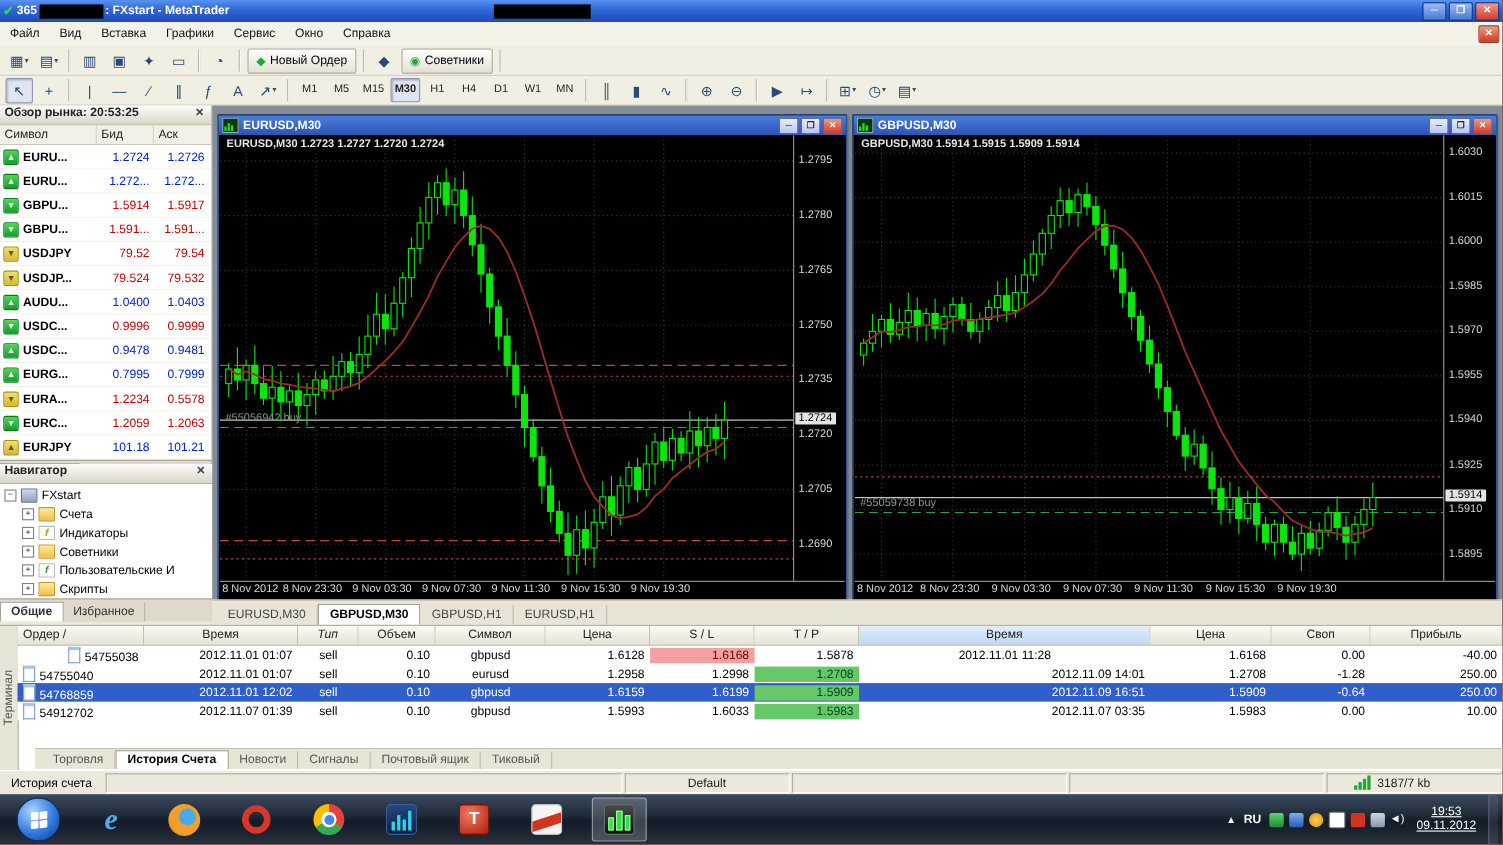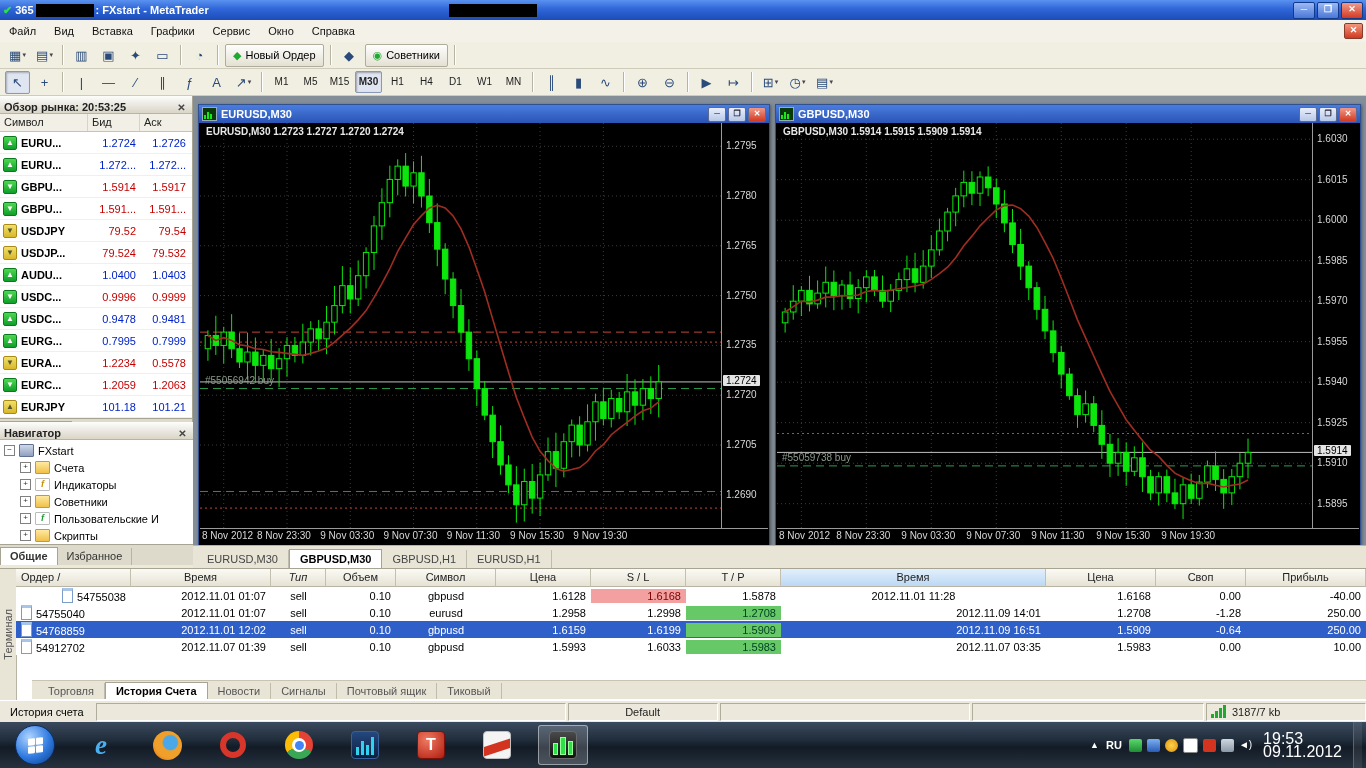--- a/index.html
+++ b/index.html
@@ -41,21 +41,21 @@
   .tbutton{display:flex;align-items:center;gap:4px;height:21px;padding:0 7px;margin:0 2px;
     border:1px solid #b0ac9c;border-radius:2px;background:linear-gradient(180deg,#fefefe,#e4e0d2);}
   .tbutton .bicon{color:#1fa832;font-size:11px;}
   .tf-btn{min-width:25px;height:20px;margin:0 1px;border:1px solid transparent;border-radius:2px;
     text-align:center;line-height:19px;color:#222;font-size:10px;}
   .tf-btn.active{border:1px solid #8a98b8;background:#dfe6f2;box-shadow:inset 1px 1px 2px rgba(0,0,0,.3);font-weight:bold;}
 
   
   #left-panel{left:0;top:96px;width:193px;height:466px;background:#f1efe2;border-right:1px solid #a8a494;box-sizing:border-box;}
   .panel-header{height:17px;background:linear-gradient(180deg,#fdfdfb,#d9d5c7);
-    border-bottom:1px solid #b8b4a4;display:flex;align-items:flex-end;padding:0 4px;font-weight:bold;color:#222;}
+    border-bottom:1px solid #b8b4a4;display:flex;align-items:flex-start;padding:0 4px;font-weight:bold;color:#222;}
   .panel-header .x{margin-left:auto;color:#444;font-size:10px;width:13px;text-align:center;}
   #mw-table{background:#fff;}
   .mw-colhead{display:flex;height:17px;background:#f2f0e6;border-bottom:1px solid #c8c4b4;color:#222;}
   .mw-colhead div{padding:2px 4px;border-right:1px solid #d8d4c4;box-sizing:border-box;}
   .mw-row{display:flex;height:21px;align-items:center;background:#fff;border-bottom:1px solid #f0f0ea;}
   .mw-sym{width:88px;display:flex;align-items:center;gap:4px;padding-left:3px;box-sizing:border-box;font-weight:bold;}
   .mw-ico{width:12px;height:12px;border-radius:2px;color:#fff;font-size:8px;line-height:12px;text-align:center;}
   .mw-ico.green{background:linear-gradient(180deg,#4fd84f,#0f9e2a);border:1px solid #0b7a1e;}
   .mw-ico.yellow{background:linear-gradient(180deg,#f0e06a,#d8b82a);border:1px solid #a88a14;color:#553;}
   .mw-bid{width:52px;text-align:right;padding-right:4px;box-sizing:border-box;}
@@ -122,21 +122,21 @@
   .doc-ico{display:inline-block;width:9px;height:11px;background:#fff;border:1px solid #7a9cc8;
     border-top:3px solid #a8c4e8;margin-right:4px;vertical-align:-2px;}
   #term-tabs{position:absolute;left:16px;bottom:1px;height:19px;display:flex;align-items:flex-end;padding-left:6px;background:#e8e5d7;width:1344px;border-top:1px solid #c8c4b4;box-sizing:border-box;}
   .ttab{padding:2px 10px;color:#555;border-right:1px solid #c0bcac;}
   .ttab.active{background:#fff;border:1px solid #a8a494;border-bottom:none;color:#000;font-weight:bold;}
 
   
   #statusbar{left:0;top:700px;width:1366px;height:22px;background:#ece9dc;border-top:1px solid #fff;
     display:flex;align-items:center;box-sizing:border-box;}
   .sb-seg{height:18px;border:1px solid;border-color:#b0ac9c #fff #fff #b0ac9c;display:flex;align-items:center;
-    padding:0 4px;margin-left:2px;box-sizing:border-box;color:#222;}
+    padding:0 24px;margin-left:2px;box-sizing:border-box;color:#222;}
   .sb-bars{display:flex;align-items:flex-end;gap:1px;margin-right:6px;}
   .sb-bars i{display:block;width:3px;background:#1fa832;}
 
   
   #taskbar{left:0;top:722px;width:1366px;height:46px;
     background:linear-gradient(180deg,#3a4a5e 0%,#202c3a 40%,#121b26 55%,#27323f 100%);
     display:flex;align-items:center;}
   .tb-apps{display:flex;align-items:center;gap:16px;padding-left:10px;}
   .app-slot{width:50px;height:40px;display:flex;align-items:center;justify-content:center;border-radius:3px;}
   .app-slot.active{background:rgba(255,255,255,.18);border:1px solid rgba(255,255,255,.45);box-sizing:border-box;}
@@ -157,21 +157,21 @@
   .sq-blue i{display:block;width:3px;background:#2fd3f0;}
   .sq-red{background:radial-gradient(circle at 35% 30%,#f07a62,#b01d10);border:1px solid #7a120a;
     color:#fff;font-weight:bold;font-size:16px;align-items:center;}
   .sq-white{background:#f4f4f4;border:1px solid #c0c0c0;position:relative;overflow:hidden;}
   .sq-white em{position:absolute;left:-6px;top:10px;width:44px;height:9px;background:#d23420;transform:rotate(-18deg);}
   .sq-dark{background:linear-gradient(180deg,#4a4a4a,#101010);border:1px solid #6a6a6a;}
   .sq-dark i{display:block;width:4px;background:#2ee048;border:1px solid #9f9;}
   .tb-tray{margin-left:auto;display:flex;align-items:center;gap:7px;padding-right:4px;color:#fff;}
   .tray-ic{width:13px;height:13px;border-radius:2px;}
   .tray-txt{font-size:11px;font-weight:bold;}
-  .clock{text-align:left;line-height:13px;font-size:16px;margin:0 4px;}
+  .clock{text-align:center;line-height:13px;font-size:11px;margin:0 4px;text-decoration:underline;}
   .show-desktop{width:8px;height:46px;border-left:1px solid #56637a;background:rgba(255,255,255,.08);}
 </style>
 </head>
 <body>
 
 <div id="screen">
 
   <div id="titlebar" class="abs">
     <span class="check">✔</span>
     <span>365</span>

